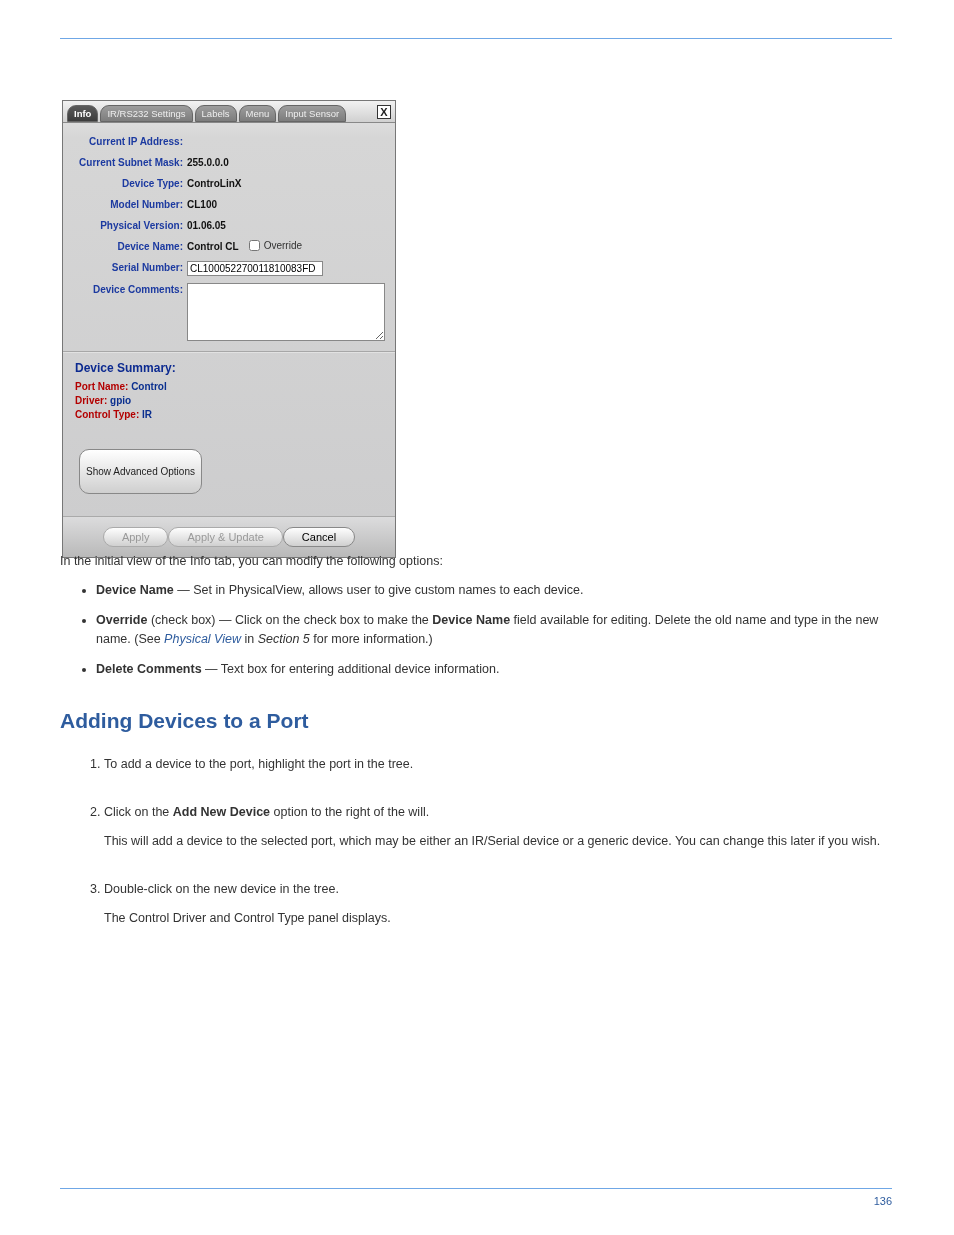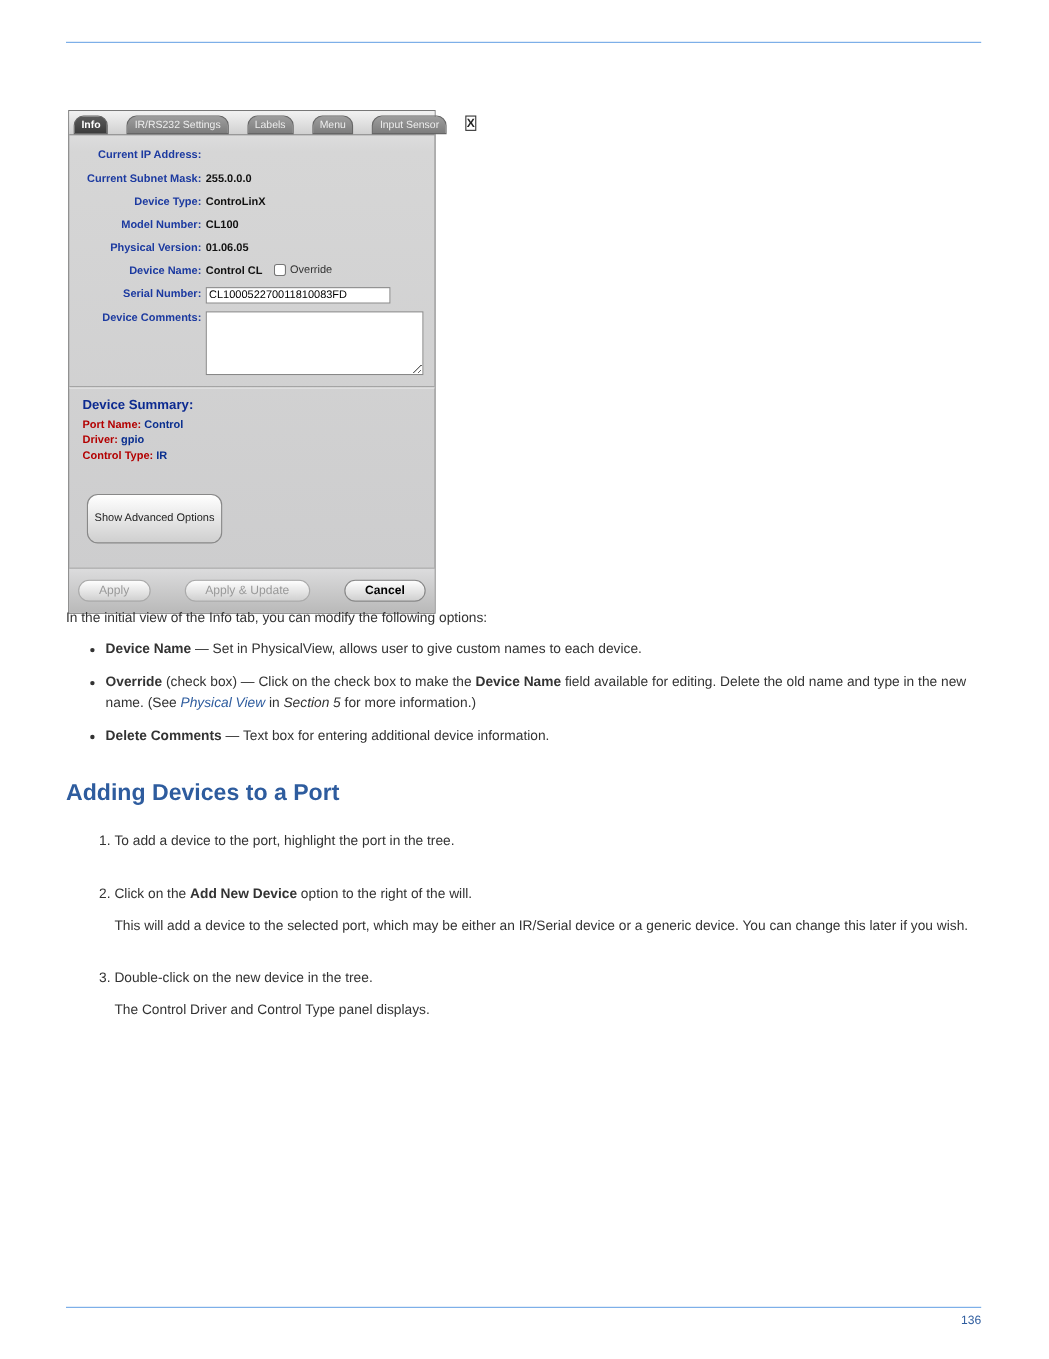--- a/index.html
+++ b/index.html
@@ -18,21 +18,21 @@
     width: 334px;
     background: linear-gradient(to bottom,#e7e7e8,#d6d6d6 8%,#cdcdce 92%,#e0e0e1);
     border: 1px solid #777;
     font-size: 10px;
     color: #222;
   }
   .tabs-row {
     display: flex;
     align-items: flex-start;
     padding: 4px 4px 0 4px;
-    gap: 17px;
+    gap: 2px;
     background: linear-gradient(#f2f2f2,#d0d0d0);
     border-bottom: 1px solid #888;
   }
   .tab {
     padding: 2px 6px;
     font-size: 9.5px;
     background: linear-gradient(#9d9d9d,#7d7d7d);
     color: #eee;
     border: 1px solid #666;
     border-radius: 9px 9px 0 0;
@@ -74,21 +74,21 @@
     font-weight: bold;
     font-size: 10px;
     color: #111;
     line-height: 14px;
   }
   .input-box {
     background: #fff;
     border: 1px solid #888;
     font-size: 10px;
     padding: 1px 2px;
-    width: 168px;
+    width: 136px;
   }
   .textarea-box { height: 58px; width: 198px; }
   .chk {
     display: inline-flex;
     align-items: center;
     gap: 4px;
     font-size: 10px;
     color: #333;
     margin-left: 10px;
   }
@@ -115,39 +115,39 @@
     margin: 26px 0 2px 4px;
     padding: 16px 6px;
     font-size: 10px;
     background: linear-gradient(#fff,#cfcfcf);
     border: 1px solid #888;
     border-radius: 10px;
     cursor: pointer;
   }
   .footer-btns {
     display:flex;
-    justify-content: space-between;
+    justify-content: center;
     padding: 10px 8px 10px 8px;
     background: linear-gradient(#dcdcdd,#b9b9b9);
     border-top: 1px solid #aaa;
   }
   .pill {
     padding: 3px 18px;
     font-size: 11px;
     border-radius: 12px;
     border: 1px solid #888;
     background: linear-gradient(#fefefe,#d0d0d0);
     cursor: pointer;
   }
   .pill.disabled {
     color: #999;
     border-color: #aaa;
     cursor: default;
   }
-  .pill.cancel { color:#000; font-weight:bold; }
+  .pill.cancel { color:#000; font-weight:normal; }
 
   .doc-text {
     position: absolute;
     left: 60px;
     width: 832px;
     font-family: Verdana, Arial, sans-serif;
     font-size: 12.5px;
     line-height: 1.55;
     color: #333;
   }

